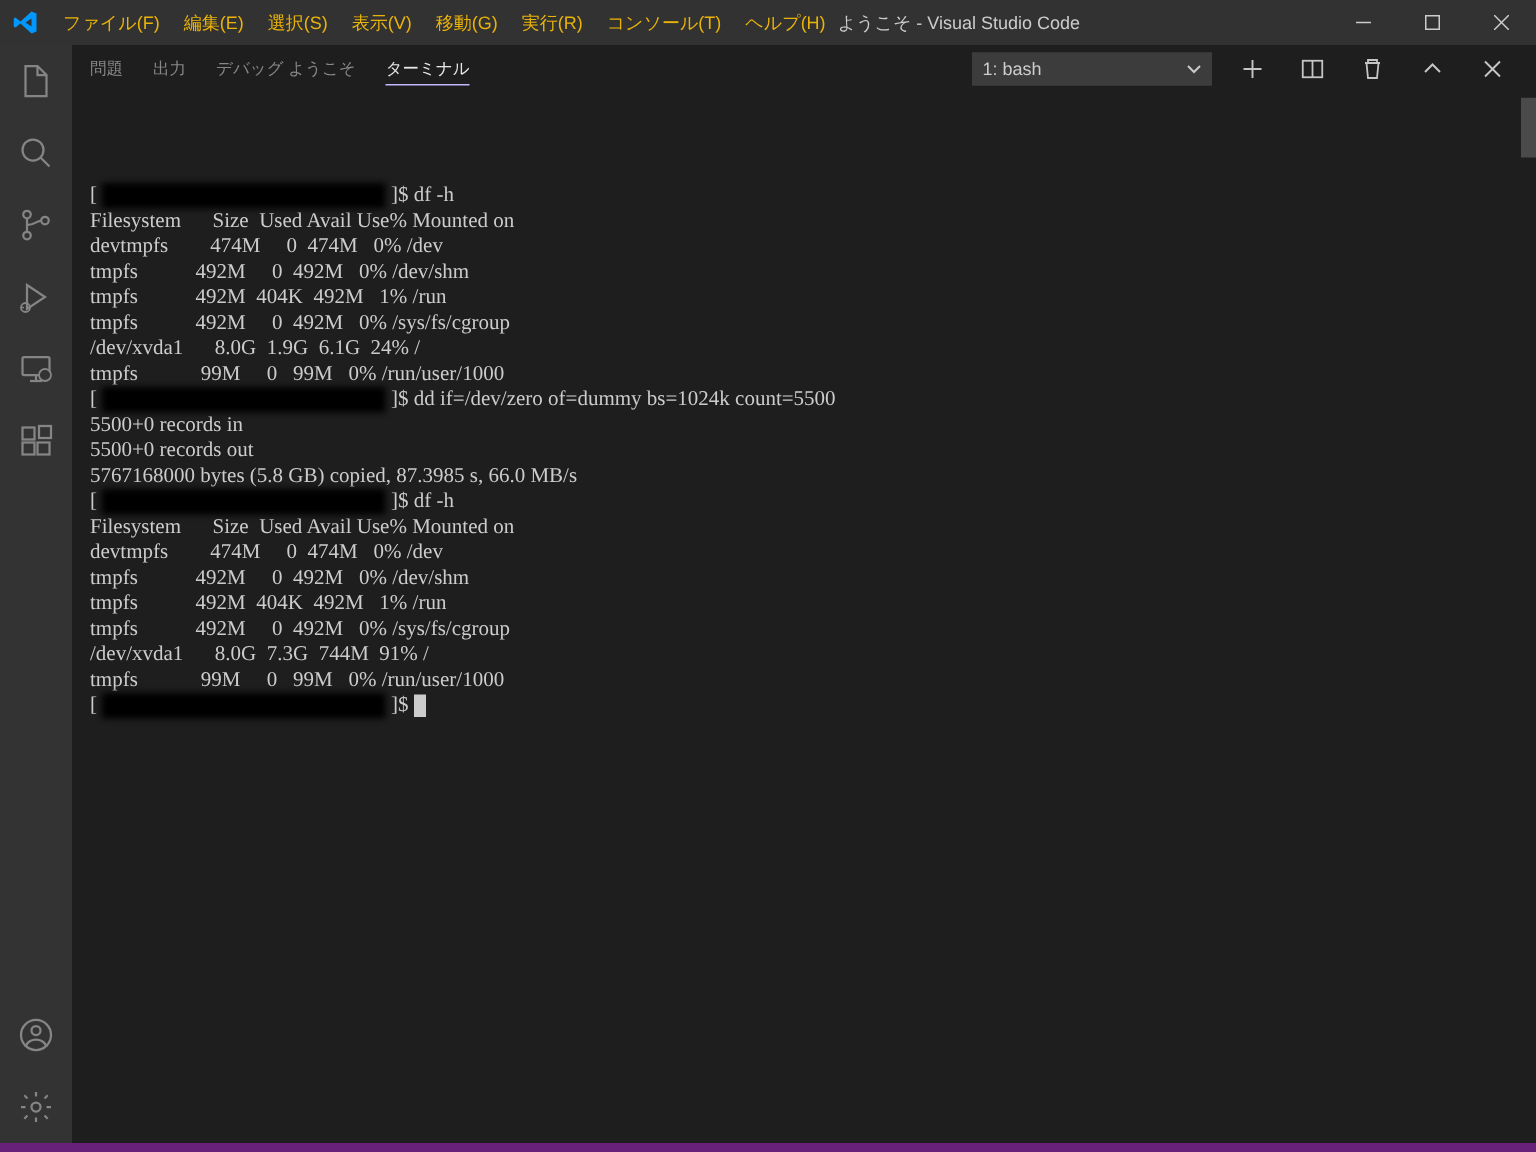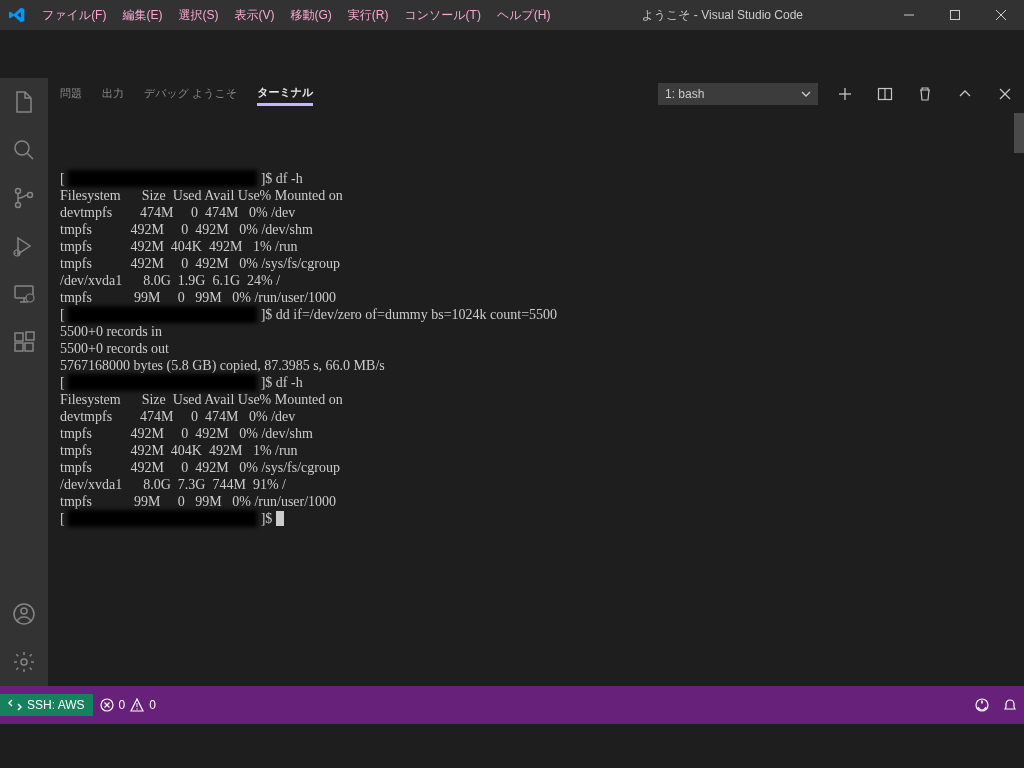--- a/index.html
+++ b/index.html
@@ -1,33 +1,33 @@
 <!DOCTYPE html>
 <html><head>
 <meta charset="utf-8">
 <style>
 * { margin:0; padding:0; box-sizing:border-box; }
 body { width:1024px; height:768px; background:#1e1e1e; font-family:"Segoe UI","Meiryo",sans-serif; font-size:12px; color:#ccc; overflow:hidden; }
 .titlebar { height:30px; background:#323233; display:flex; align-items:center; }
 .titlebar .logo { width:18px; height:18px; margin:0 8px; display:flex; align-items:center; justify-content:center; }
 .menu { display:flex; }
-.menu-item { padding:0 8px; line-height:30px; color:#f9a8d4; cursor:pointer; font-size:12px;}
-.title-center { flex:1; text-align:center; color:#ccc; font-size:12px;}
+.menu-item { padding:0 8px; line-height:30px; color:#eab308; cursor:pointer; font-size:12px;}
+.title-center { flex:1; text-align:left; color:#ccc; font-size:12px;}
 .win-controls { display:flex; }
 .win-btn { width:46px; height:30px; display:flex; align-items:center; justify-content:center; color:#ccc; }
-.body { display:flex; height:608px;margin-top:48px; }
+.body { display:flex; height:732px; }
 .activitybar { width:48px; background:#333333; display:flex; flex-direction:column; }
 .act-top, .act-bottom { display:flex; flex-direction:column; align-items:center;}
 .act-top { flex:1; }
 .act-icon { width:48px; height:48px; display:flex; align-items:center; justify-content:center; color:#858585; }
 .main { flex:1; background:#1e1e1e; display:flex; flex-direction:column; position:relative;}
 .panel-tabs { height:35px; display:flex; align-items:center; padding:0 12px; border-bottom:1px solid #1e1e1e;}
 .ptab { margin-right:20px; font-size:11px; color:#888; padding-bottom:3px; cursor:pointer;}
-.ptab.active { color:#e7e7e7; border-bottom:3px solid #c4b5fd;font-weight:bold;}
-.panel-toolbar { position:absolute; right:6px; top:3px; display:flex; align-items:center; gap:14px;}
+.ptab.active { color:#e7e7e7; border-bottom:1px solid #c4b5fd;}
+.panel-toolbar { position:absolute; right:16px; top:3px; display:flex; align-items:center; gap:14px;}
 .term-select { background:#3c3c3c; border:1px solid #3c3c3c; color:#ccc; font-size:12px; padding:2px 6px; width:160px; height:22px; display:flex; align-items:center; justify-content:space-between;}
 .tb-icon { width:26px; height:26px; display:flex; align-items:center; justify-content:center; color:#c5c5c5; }
 .terminal { flex:1; padding:6px 12px 6px 12px; font-family:Liberation Serif, serif; font-size:14px; line-height:17px; color:#ccc; white-space:pre; overflow:hidden; position:relative;}
 .term-scroll { position:absolute; top:0; right:0; width:10px; height:40px; background:#4a4a4a; }
 .redact { background:#000; color:#000; display:inline-block; vertical-align:bottom; filter:blur(2px); }
 .cursor { display:inline-block; width:8px; height:15px; background:#ccc; vertical-align:text-bottom;}
 .statusbar { height:38px; background:#68217a; display:flex; align-items:center; color:#fff; font-size:12px;}
 .status-remote { background:#16825d; height:22px; display:flex; align-items:center; padding:0 8px; gap:5px;}
 .status-seg { padding:0 7px; display:flex; align-items:center; gap:5px;}
 .status-right { margin-left:auto; display:flex; }

